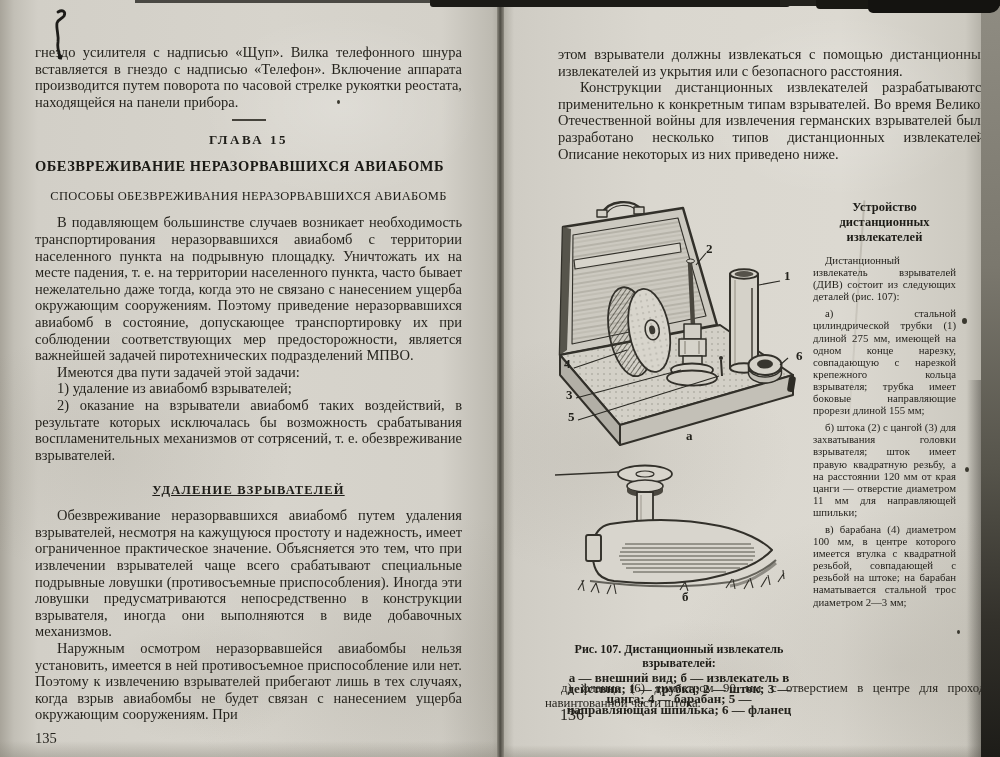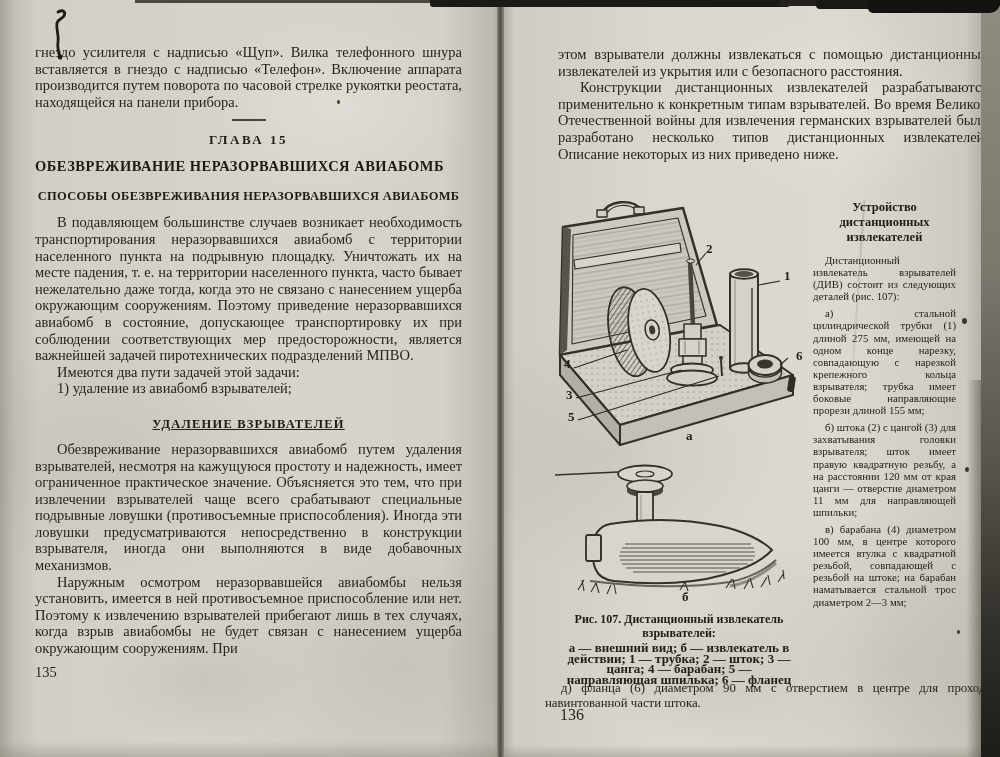--- a/index.html
+++ b/index.html
@@ -40,31 +40,31 @@
   .bottom-shade{position:absolute;left:0;bottom:0;width:100%;height:16px;pointer-events:none;
     background:linear-gradient(0deg,rgba(130,126,114,.38),transparent);}
 
   
   .lp-flow{position:absolute;left:35px;top:44px;width:427px;}
   .lp-flow p{margin:0;font-size:14.5px;line-height:16.6px;text-align:justify;}
   .indent{text-indent:22px;}
   .divider{width:34px;height:0;border-top:2px solid #45433c;margin:9px auto 8px;}
   .h-chapter{font-size:13px;font-weight:700;letter-spacing:2.5px;text-align:center;margin:11px 0 10px;color:#1e1d18;}
   .h-title{font-size:14.5px;font-weight:700;letter-spacing:.5px;text-align:left;margin:0 0 14px;color:#1b1a15;}
-  .h-section{font-size:12.5px;font-weight:700;letter-spacing:.3px;text-align:center;margin:0 0 10px;color:#1e1d18;}
+  .h-section{font-size:12.5px;font-weight:400;letter-spacing:.3px;text-align:center;margin:0 0 10px;color:#1e1d18;}
   .h-sub{font-size:12.5px;font-weight:700;letter-spacing:1.2px;text-align:center;margin:20px 0 9px;color:#1e1d18;text-decoration:underline;}
   .pagenum-left{text-align:right;padding-right:22px;font-size:15.5px;margin-top:7px !important;}
 
   
   .rp-top{position:absolute;left:56px;top:46px;width:430px;}
   .rp-top p{margin:0;font-size:14.5px;line-height:16.6px;text-align:justify;}
   .rp-col{position:absolute;left:311px;top:200px;width:143px;}
   .rp-col .col-heading{font-size:12.5px;line-height:15px;font-weight:700;text-align:center;margin:0 0 9px;color:#1d1c17;}
   .rp-col p{margin:0 0 5px;font-size:10.8px;line-height:12.1px;text-align:justify;text-indent:12px;color:#211f1a;}
-  .fig-caption{position:absolute;left:43px;top:613px;width:268px;}
+  .fig-caption{position:absolute;left:43px;top:643px;width:268px;}
   .fig-caption .cap-title{font-size:12px;line-height:13.5px;font-weight:700;text-align:center;margin:0;color:#1d1c17;}
   .fig-caption .cap-legend{font-size:13px;line-height:10.6px;font-weight:700;text-align:center;margin:3px 18px 0;color:#22211b;}
   .flange-para{position:absolute;left:43px;top:681px;width:446px;font-size:12.8px;line-height:14.6px;text-align:justify;text-indent:16px;margin:0;}
   .pagenum-right{position:absolute;left:58px;top:706px;font-size:16px;}
 
   
   .fig-svg{position:absolute;left:28px;top:198px;z-index:2;}
   .callout{position:absolute;z-index:3;font-size:13px;font-weight:700;color:#23221c;}
   .part-label{position:absolute;z-index:3;font-size:13px;font-weight:700;color:#23221c;}
 
@@ -82,20 +82,21 @@
 
   <div class="lp-flow">
     <p>гнездо усилителя с надписью «Щуп». Вилка телефонного шнура вставляется в гнездо с надписью «Телефон». Включение аппарата производится путем поворота по часовой стрелке рукоятки реостата, находящейся на панели прибора.</p>
     <div class="divider"></div>
     <div class="h-chapter">ГЛАВА 15</div>
     <div class="h-title">ОБЕЗВРЕЖИВАНИЕ НЕРАЗОРВАВШИХСЯ АВИАБОМБ</div>
     <div class="h-section">СПОСОБЫ ОБЕЗВРЕЖИВАНИЯ НЕРАЗОРВАВШИХСЯ АВИАБОМБ</div>
     <p class="indent">В подавляющем большинстве случаев возникает необходимость транспортирования неразорвавшихся авиабомб с территории населенного пункта на подрывную площадку. Уничтожать их на месте падения, т. е. на территории населенного пункта, часто бывает нежелательно даже тогда, когда это не связано с нанесением ущерба окружающим сооружениям. Поэтому приведение неразорвавшихся авиабомб в состояние, допускающее транспортировку их при соблюдении соответствующих мер предосторожности, является важнейшей задачей пиротехнических подразделений МПВО.</p>
     <p class="indent">Имеются два пути задачей этой задачи:</p>
     <p class="indent">1) удаление из авиабомб взрывателей;</p>
+    <p class="indent">2) оказание на взрыватели авиабомб таких воздействий, в результате которых исключалась бы возможность срабатывания воспламенительных механизмов от сотрясений, т. е. обезвреживание взрывателей.</p>
     <div class="h-sub">УДАЛЕНИЕ ВЗРЫВАТЕЛЕЙ</div>
     <p class="indent">Обезвреживание неразорвавшихся авиабомб путем удаления взрывателей, несмотря на кажущуюся простоту и надежность, имеет ограниченное практическое значение. Объясняется это тем, что при извлечении взрывателей чаще всего срабатывают специальные подрывные ловушки (противосъемные приспособления). Иногда эти ловушки предусматриваются непосредственно в конструкции взрывателя, иногда они выполняются в виде добавочных механизмов.</p>
     <p class="indent">Наружным осмотром неразорвавшейся авиабомбы нельзя установить, имеется в ней противосъемное приспособление или нет. Поэтому к извлечению взрывателей прибегают лишь в тех случаях, когда взрыв авиабомбы не будет связан с нанесением ущерба окружающим сооружениям. При</p>
     <p class="pagenum-left">135</p>
   </div>
 
   <svg class="ink-mark" width="28" height="56" viewBox="0 0 28 56">
     <path d="M12,4 C17,1 20,4 18,8 C16,11 12,11 11,15 C10,21 13,27 12,34 C11,40 13,45 14,49" fill="none" stroke="#1d1c19" stroke-width="2.8" stroke-linecap="round"></path>
     <circle cx="14" cy="49" r="2.4" fill="#1d1c19"></circle>
   </svg>

